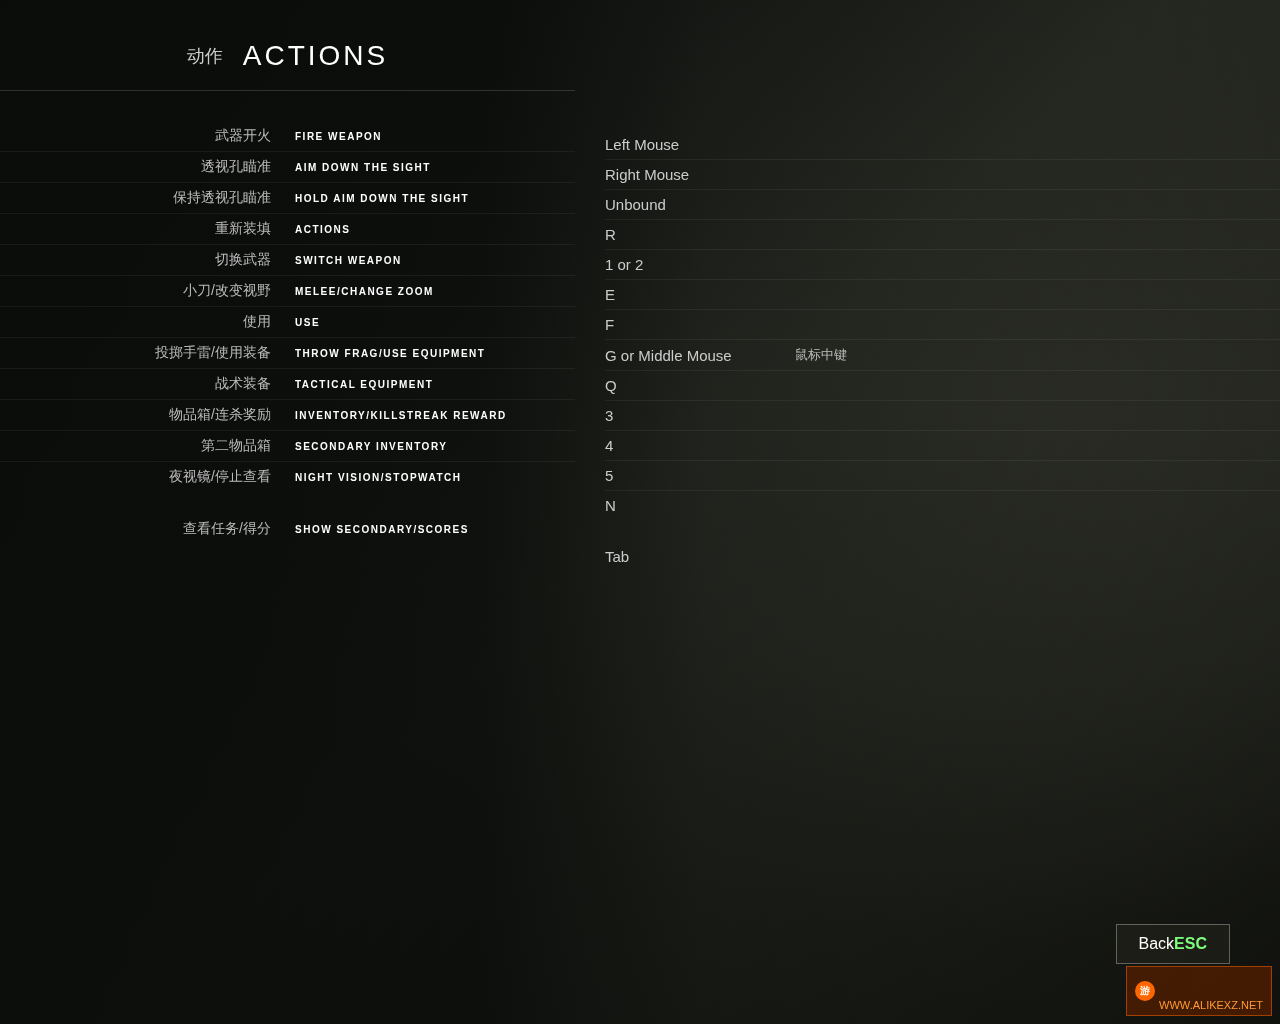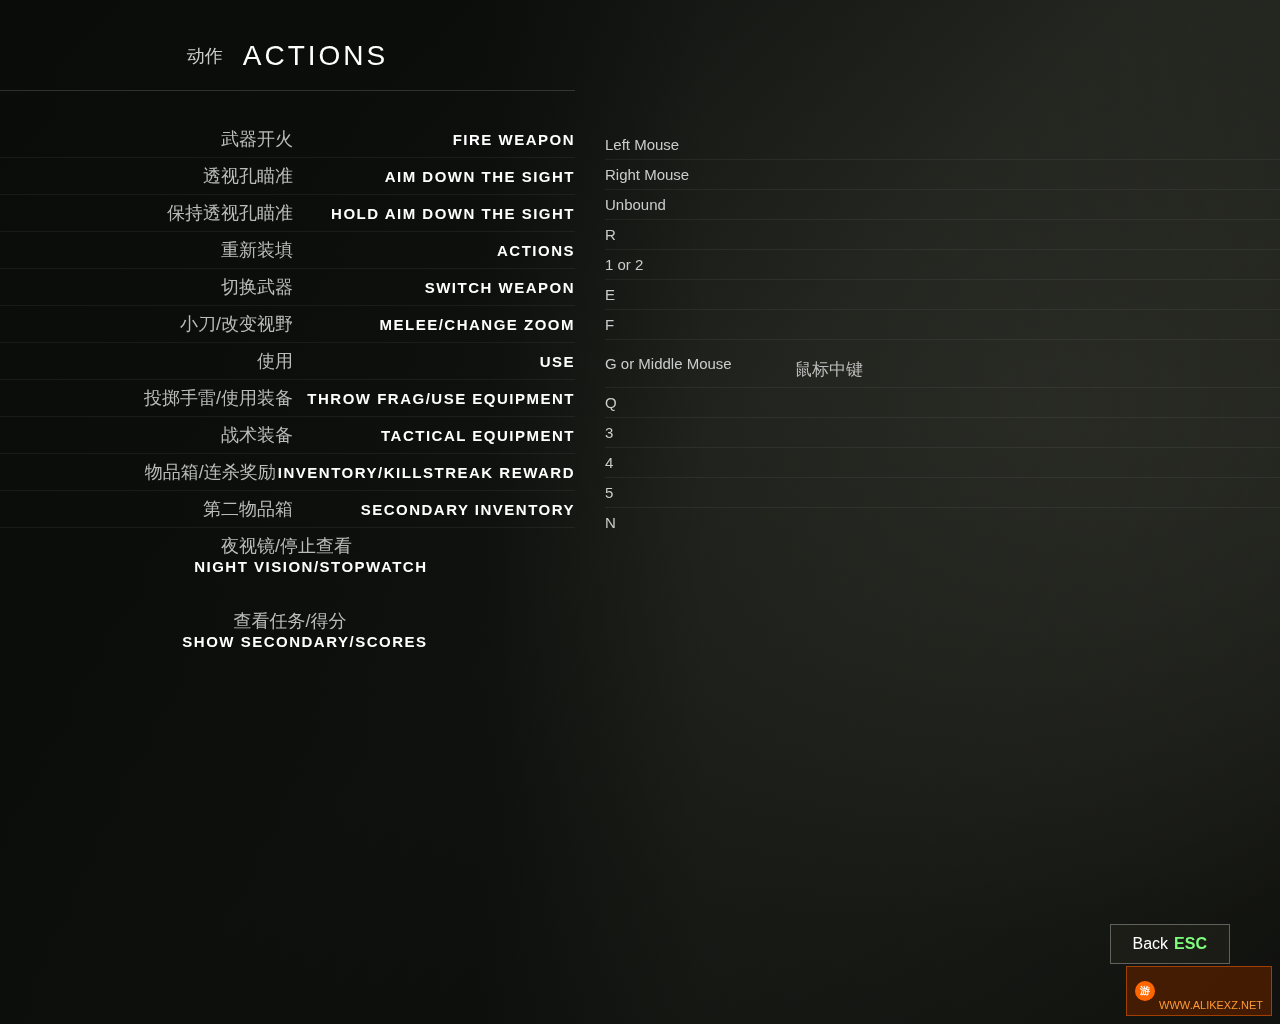--- a/index.html
+++ b/index.html
@@ -83,37 +83,35 @@
     .action-row {
       display: flex;
       align-items: center;
       justify-content: flex-end;
       padding: 6px 0;
       border-bottom: 1px solid rgba(255,255,255,0.06);
     }
 
     .action-row:last-child {
       border-bottom: none;
-      flex-direction: column;
     }
 
     .action-chinese {
       color: #bbb;
-      font-size: 18px;
+      font-size: 14px;
       text-align: right;
       min-width: 120px;
-      margin-right: 2px;
+      margin-right: 24px;
     }
 
     .action-english {
       color: #fff;
-      font-size: 15px;
+      font-size: 10px;
       font-weight: bold;
       letter-spacing: 1.5px;
-      text-align: right;
       min-width: 280px;
       font-family: 'Arial Black', Arial, sans-serif;
     }
 
     .divider-row {
       height: 22px;
     }
 
     
     .right-panel {
@@ -139,40 +137,38 @@
     }
 
     .key-value {
       color: #ccc;
       font-size: 15px;
       min-width: 180px;
     }
 
     .key-extra {
       color: #bbb;
-      font-size: 17px;
+      font-size: 13px;
       margin-left: 10px;
-      margin-top: 12px;
     }
 
     .key-divider {
       height: 22px;
     }
 
     
     .back-button {
       position: absolute;
       bottom: 60px;
       right: 50px;
       background: rgba(30, 30, 25, 0.85);
       border: 1px solid rgba(255,255,255,0.3);
       padding: 10px 22px;
       display: flex;
       align-items: center;
-      gap: 6px;
       cursor: pointer;
       z-index: 10;
     }
 
     .back-label {
       color: #fff;
       font-size: 16px;
       font-family: Arial, sans-serif;
     }
 
@@ -334,20 +330,23 @@
         <div class="key-row">
           <span class="key-value">5</span>
         </div>
         <div class="key-row">
           <span class="key-value">N</span>
         </div>
       </div>
 
     <div class="key-divider"></div>
 
+    <div class="key-row">
+      <span class="key-value">Tab</span>
+    </div>
   </div>
 </div>
 
 <div class="back-button">
   <span class="back-label">Back</span>
   <span class="back-key">ESC</span>
 </div>
 
 <div class="watermark">
   <div class="watermark-box">

